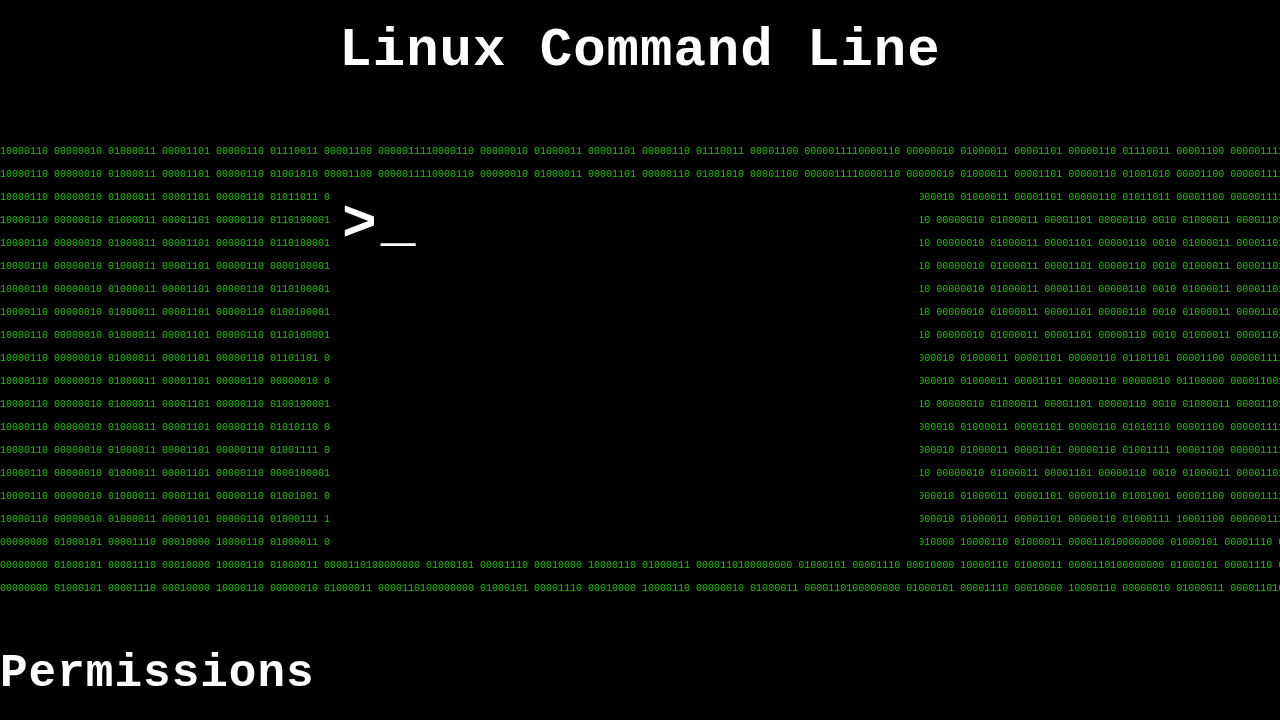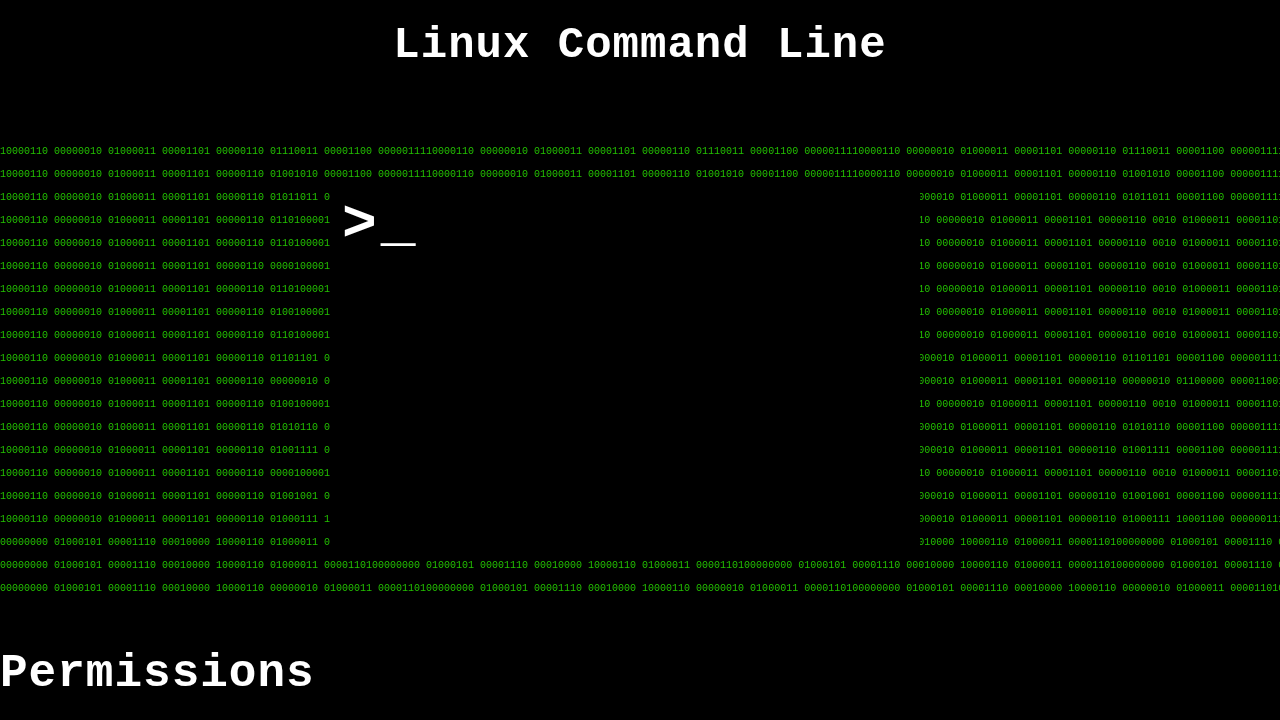--- a/index.html
+++ b/index.html
@@ -11,21 +11,21 @@
     position: relative;
     font-family: "Consolas", "Courier New", monospace;
   }
   #title {
     position: absolute;
     top: 20px;
     left: 0;
     width: 100%;
     text-align: center;
     color: #fff;
-    font-size: 44px;
+    font-size: 54px;
     font-weight: bold;
     letter-spacing: 1px;
     font-family: "Consolas", "Courier New", monospace;
   }
   #subtitle {
     position: absolute;
     bottom: 20px;
     left: 0;
     width: 100%;
     text-align: left;

